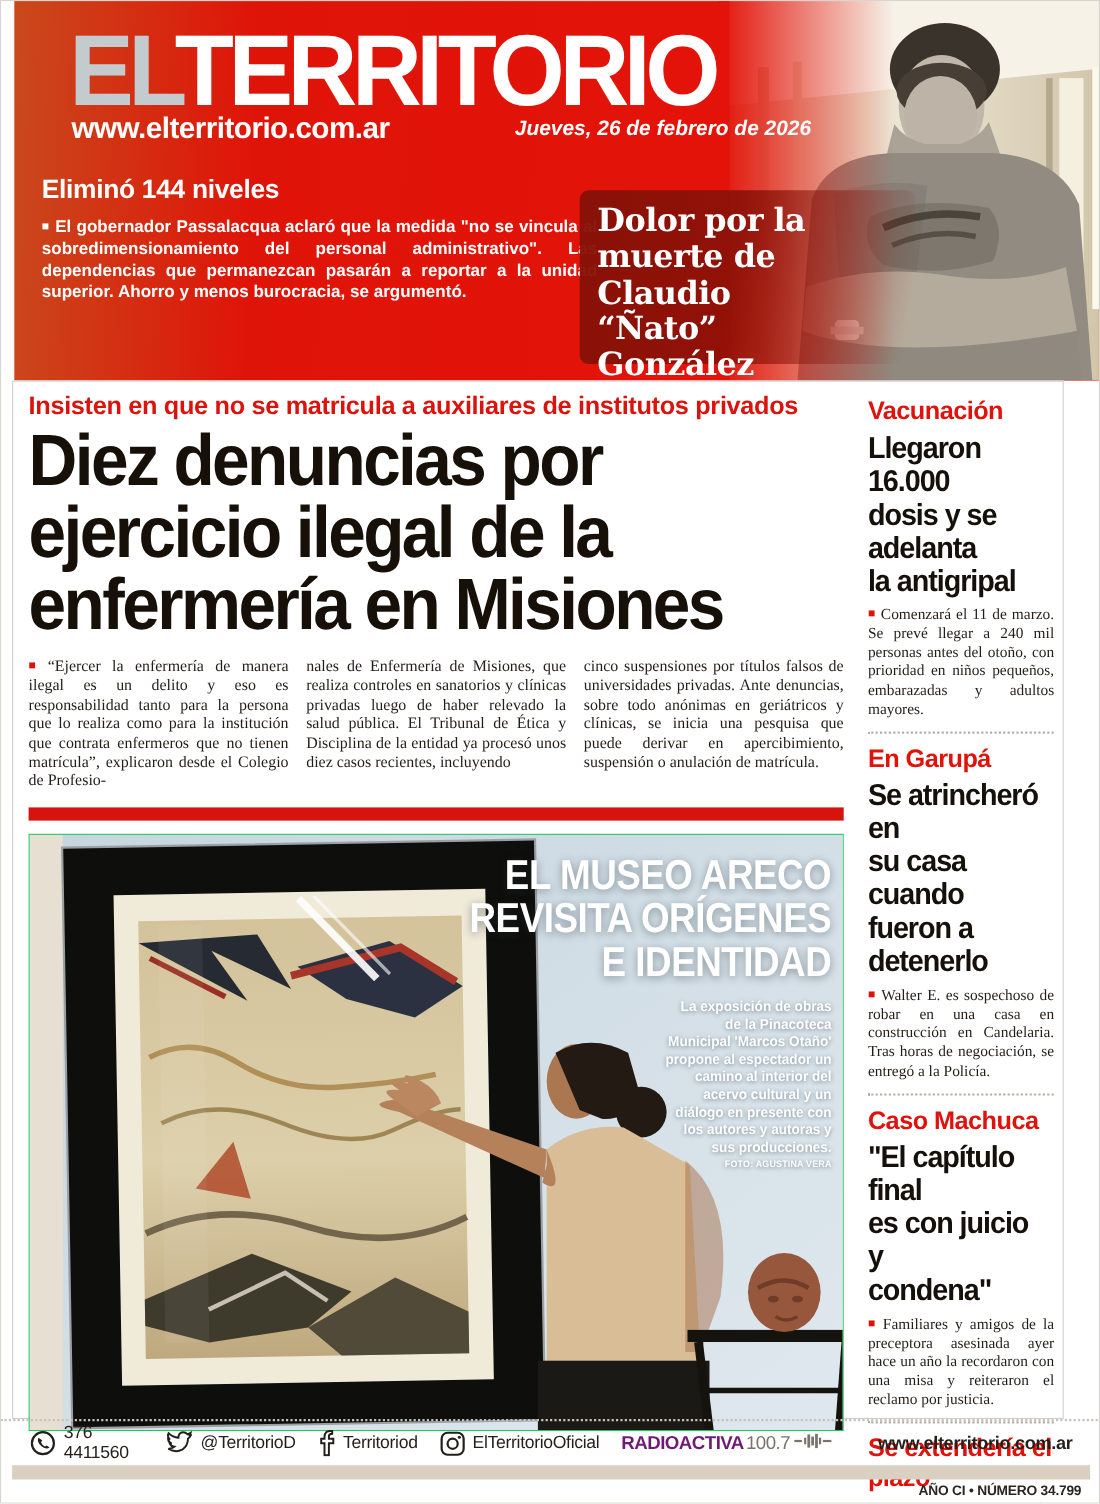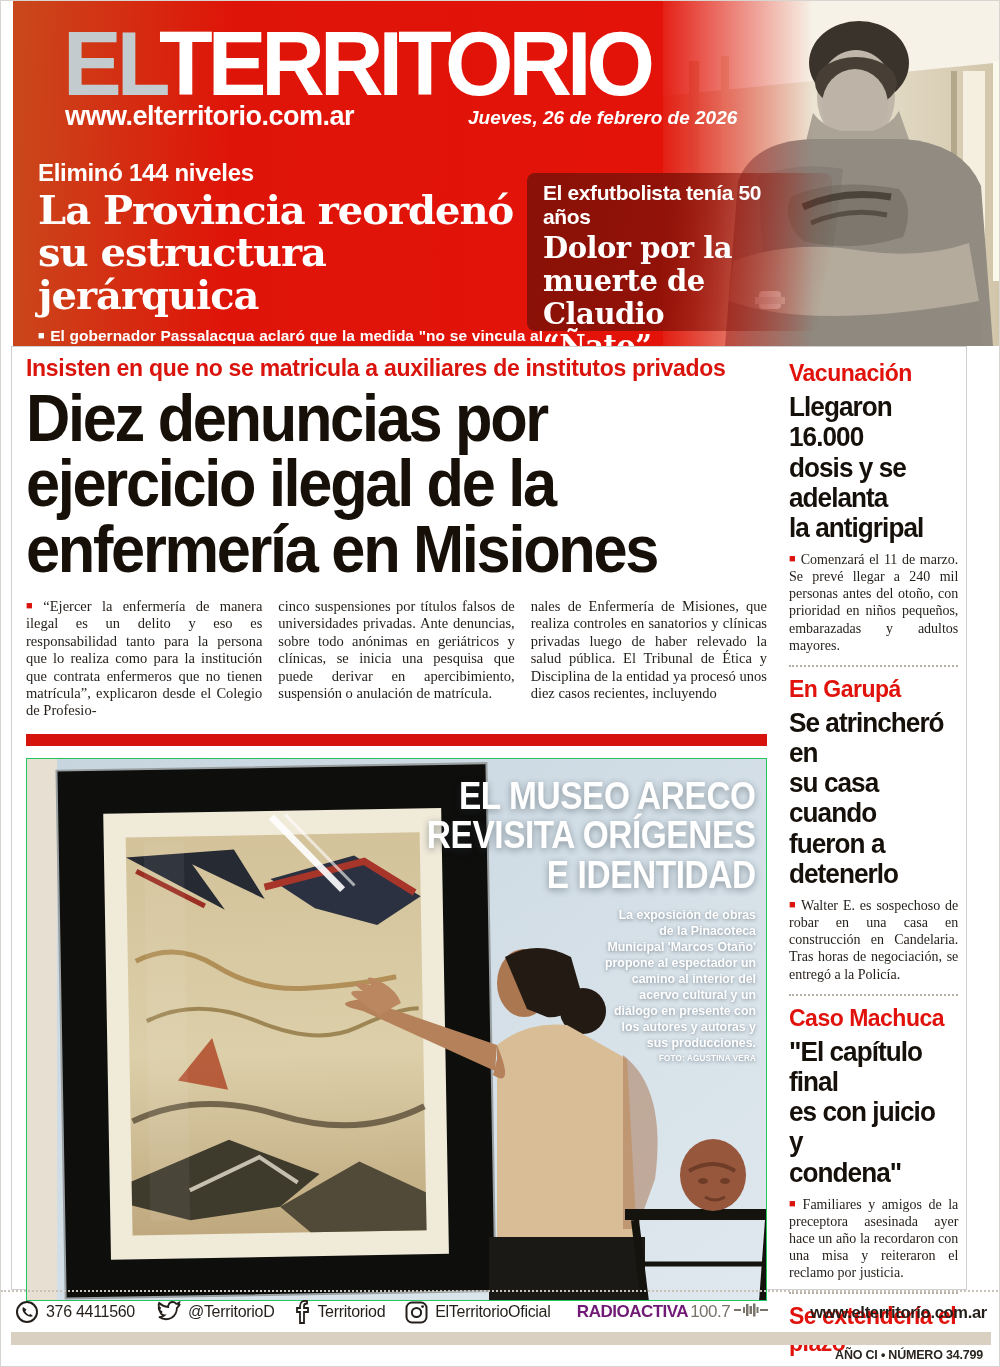--- a/index.html
+++ b/index.html
@@ -69,21 +69,21 @@
   .sb-story { padding:9px 0 11px 0; border-bottom:2px dotted #b6afa4; }
   .sb-story:last-child { border-bottom:none; }
   .sb-kick { color:#e0120b; font-weight:bold; font-size:23px; letter-spacing:-0.5px; }
   .sb-hl { margin-top:5px; color:#16100b; font-weight:bold; font-size:27.5px; line-height:1.1;
     letter-spacing:-1px; transform:scaleX(0.95); transform-origin:left top; white-space:pre-line; }
   .sb-body { margin-top:8px; font-family:"Liberation Serif", serif; font-size:14px; line-height:1.22;
     color:#231d18; text-align:justify; }
 
   
   .footer { position:absolute; left:0; top:1289px; width:1000px; height:42px;
-    border-top:2px dotted #c8c2b8; display:flex; align-items:center; padding:0 14px; color:#241f1a; }
+    border-top:2px dotted #c8c2b8; display:flex; align-items:center; padding:0 26px; color:#241f1a; }
   .soc { display:flex; align-items:center; gap:7px; margin-right:20px; font-size:16px; letter-spacing:-0.3px; }
   .soc svg { display:block; }
   .foot-right { margin-left:auto; display:flex; align-items:center; gap:42px; }
   .radio { display:flex; align-items:center; font-size:17px; letter-spacing:-0.5px; }
   .radio .ra { font-weight:bold; color:#701a75; }
   .radio .freq { color:#7a736a; margin-left:2px; }
   .radio svg { margin-left:4px; }
   .foot-site { font-weight:bold; font-size:16.5px; letter-spacing:-0.3px; }
 
   .beige-bar { position:absolute; left:10px; top:1331px; width:980px; height:13px; background:#d9d0c1; }
@@ -133,46 +133,43 @@
     <div class="head-photo-fade"></div>
 
     <div class="brand">
       <span class="el">EL</span><span class="terr">TERRITORIO</span>
     </div>
     <div class="mast-site">www.elterritorio.com.ar</div>
     <div class="mast-date">Jueves, 26 de febrero de 2026</div>
 
     <section class="topstory">
       <div class="kick">Eliminó 144 niveles</div>
-      <div class="hl">La Provincia reordenó
-su estructura jerárquica</div>
       <div class="sum"><span class="sq-w">■</span><span>El gobernador Passalacqua aclaró que la medida "no se vincula al sobredimensionamiento del personal administrativo". Las dependencias que permanezcan pasarán a reportar a la unidad superior. Ahorro y menos burocracia, se argumentó.</span></div>
     </section>
 
     <div class="claudio-grad"></div>
     <section class="claudio">
-      <div class="kick">El exfutbolista tenía 50 años</div>
       <div class="hl">Dolor por la
 muerte de Claudio
 “Ñato” González</div>
     </section>
   </header>
 
   <div class="content">
 
     <div class="main-col">
       <div class="main-kicker">Insisten en que no se matricula a auxiliares de institutos privados</div>
       <h1 class="main-hl">Diez denuncias por
 ejercicio ilegal de la
 enfermería en Misiones</h1>
 
       <div class="cols">
         <div class="col"><span class="sq-r">■</span><span>“Ejercer la enfermería de manera ilegal es un delito y eso es responsabilidad tanto para la persona que lo realiza como para la institución que contrata enfermeros que no tienen matrícula”, explicaron desde el Colegio de Profesio-</span></div>
+        <div class="col"><span>nales de Enfermería de Misiones, que realiza controles en sanatorios y clínicas privadas luego de haber relevado la salud pública. El Tribunal de Ética y Disciplina de la entidad ya procesó unos diez casos recientes, incluyendo</span></div>
         <div class="col"><span>cinco suspensiones por títulos falsos de universidades privadas. Ante denuncias, sobre todo anónimas en geriátricos y clínicas, se inicia una pesquisa que puede derivar en apercibimiento, suspensión o anulación de matrícula.</span></div>
-        <div class="col"><span>nales de Enfermería de Misiones, que realiza controles en sanatorios y clínicas privadas luego de haber relevado la salud pública. El Tribunal de Ética y Disciplina de la entidad ya procesó unos diez casos recientes, incluyendo</span></div>
       </div>
 
       <div class="red-bar"></div>
 
       <figure class="feature">
         <svg width="741" height="543" viewBox="0 0 741 543">
           <defs>
             <linearGradient id="wall" x1="0" y1="0" x2="1" y2="1">
               <stop offset="0" stop-color="#c7d5df"></stop>
                 <stop offset="1" stop-color="#dfe8ee"></stop>

